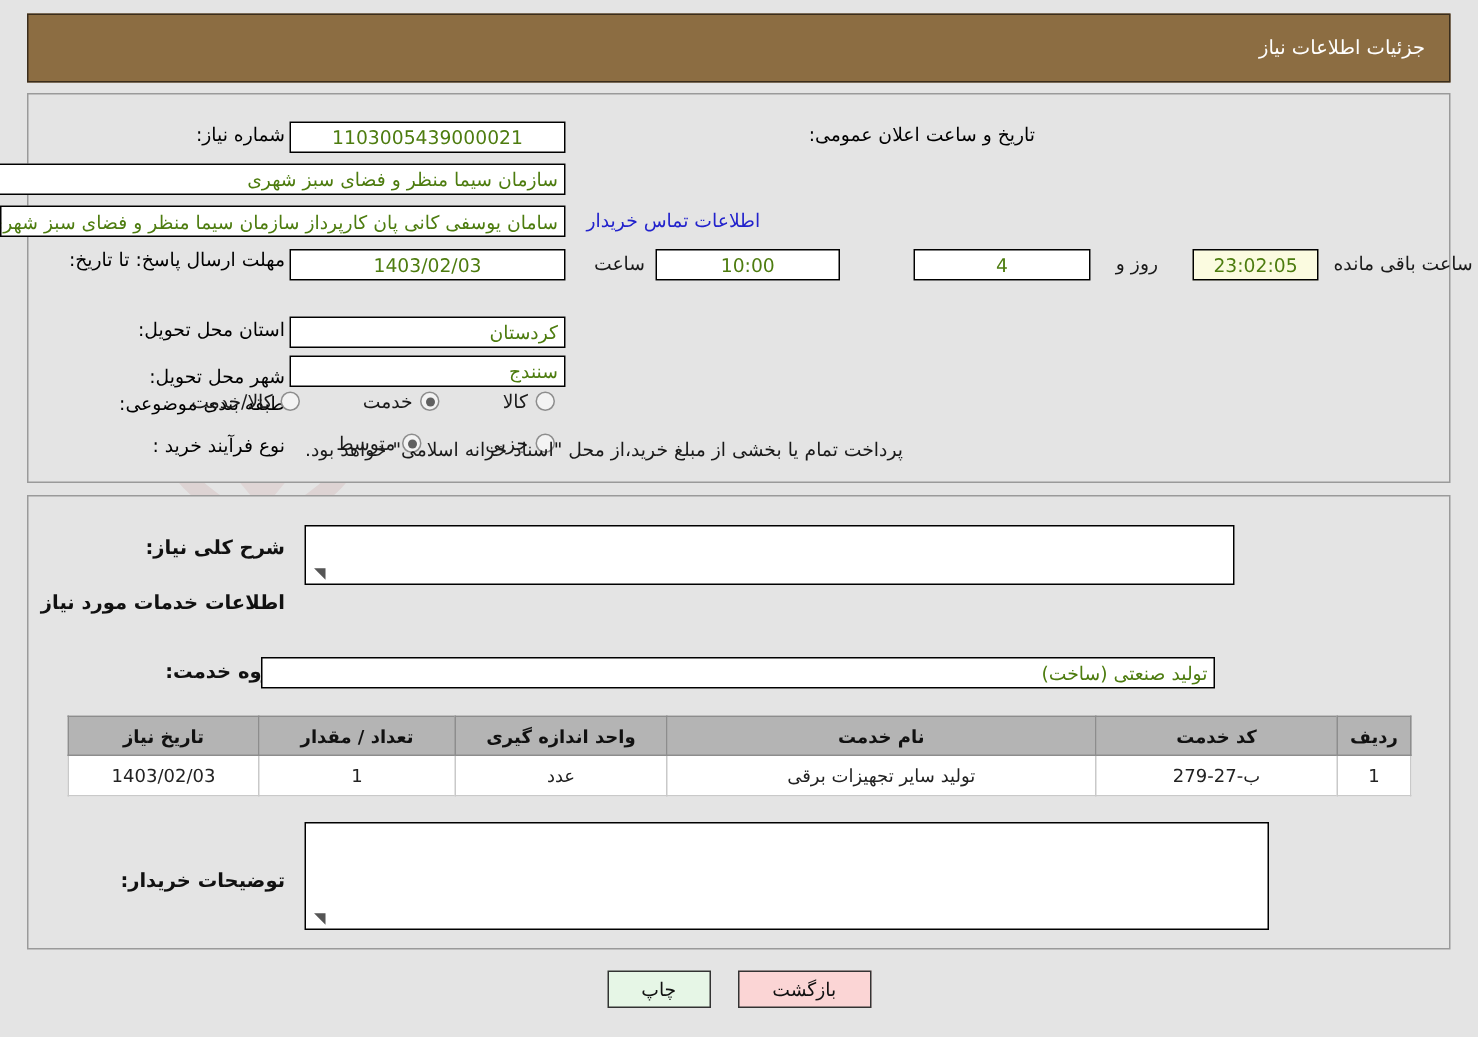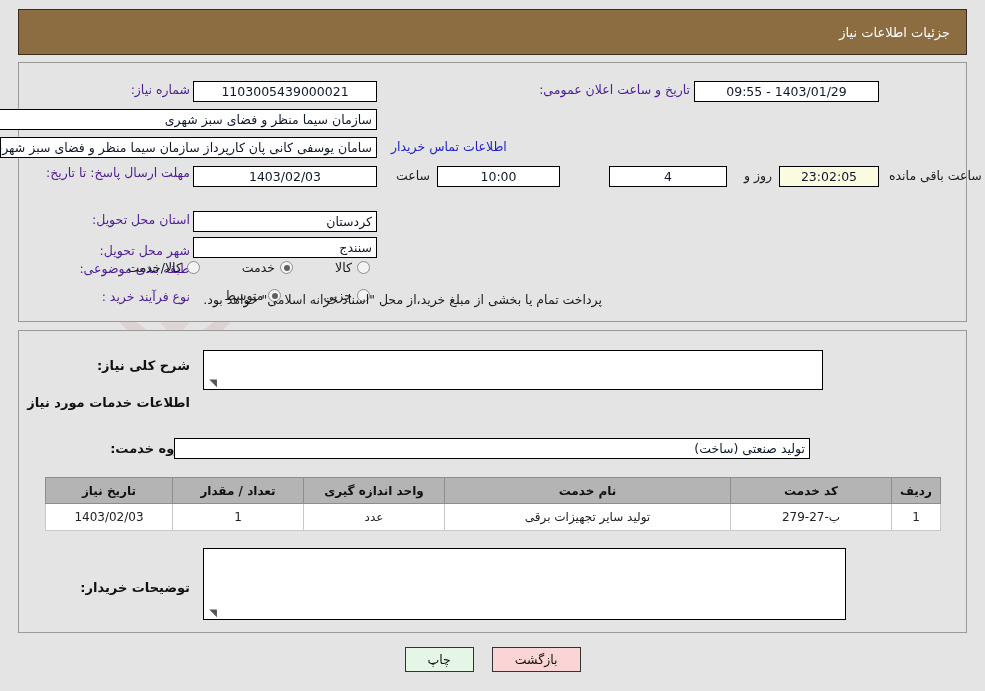--- a/index.html
+++ b/index.html
@@ -62,32 +62,32 @@
 
   
   .frow {
     position: absolute;
     display: flex;
     align-items: center;
     white-space: nowrap;
   }
   .lbl {
     font-size: 12.5px;
-    color: #4c1d95;
+    color: #000000;
     text-align: right;
     white-space: nowrap;
   }
   .fld {
     background: #ffffff;
     border: 1px solid #000000;
     box-sizing: border-box;
     height: 21px;
     line-height: 19px;
     font-size: 12.5px;
-    color: #0f172a;
+    color: #4d7c0f;
     padding: 0 4px;
     overflow: hidden;
     white-space: nowrap;
   }
   .fld.num  { text-align: center; direction: ltr; }
   .fld.rtl  { text-align: right; }
   .fld.yellow { background: #fbfbe0; }
   .inline-txt { font-size: 12.5px; color: #1a1a1a; }
   .link {
     color: #2222cc;
@@ -224,21 +224,20 @@
 
   <div class="frow" style="right:795px; top:82px; z-index:2;">
     <span class="lbl">شماره نیاز:</span>
   </div>
   <div class="fld num" style="position:absolute; right:608px; top:81px; width:184px; z-index:2;">1103005439000021</div>
 
   <div class="frow" style="right:295px; top:82px; z-index:2;">
     <span class="lbl">تاریخ و ساعت اعلان عمومی:</span>
   </div>
 
-  <div class="fld num" style="position:absolute; left:694px; top:81px; width:185px; z-index:2;">09:55 - 1403/01/29</div>
 
   <div class="frow" style="right:795px; top:110px; z-index:2;">
     <span class="lbl">نام دستگاه خریدار:</span>
   </div>
   <div class="fld rtl" style="position:absolute; right:608px; top:109px; width:533px; z-index:2;">سازمان سیما  منظر و فضای سبز شهری</div>
 
   <div class="frow" style="right:795px; top:138px; z-index:2;">
     <span class="lbl">ایجاد کننده درخواست:</span>
   </div>
   <div class="fld rtl" style="position:absolute; right:608px; top:137px; width:377px; z-index:2;">سامان یوسفی کانی پان کارپرداز سازمان سیما  منظر و فضای سبز شهری</div>
@@ -248,21 +247,21 @@
   <div class="frow" style="right:795px; top:162px; z-index:2; display:block; width:175px; white-space:normal; text-align:right;">
     <span class="lbl">مهلت ارسال پاسخ: تا تاریخ:</span>
   </div>
   <div class="fld num" style="position:absolute; right:608px; top:166px; width:184px; z-index:2;">1403/02/03</div>
 
   <span class="inline-txt" style="position:absolute; right:555px; top:168px; z-index:2;">ساعت</span>
   <div class="fld num" style="position:absolute; right:425px; top:166px; width:123px; z-index:2;">10:00</div>
 
   <div class="fld num" style="position:absolute; right:258px; top:166px; width:118px; z-index:2;">4</div>
   <span class="inline-txt" style="position:absolute; right:213px; top:168px; z-index:2;">روز و</span>
-  <div class="fld num yellow" style="position:absolute; right:106px; top:166px; width:100px; z-index:2;">23:02:05</div>
+  <div class="fld num yellow" style="position:absolute; right:106px; top:166px; width:84px; z-index:2;">23:02:05</div>
   <span class="inline-txt" style="position:absolute; left:889px; top:168px; z-index:2; white-space:nowrap;">ساعت باقی مانده</span>
 
   <div class="frow" style="right:795px; top:212px; z-index:2;">
     <span class="lbl">استان محل تحویل:</span>
   </div>
   <div class="fld rtl" style="position:absolute; right:608px; top:211px; width:184px; z-index:2;">کردستان</div>
 
   <div class="frow" style="right:795px; top:243px; z-index:2;">
     <span class="lbl">شهر محل تحویل:</span>
   </div>

